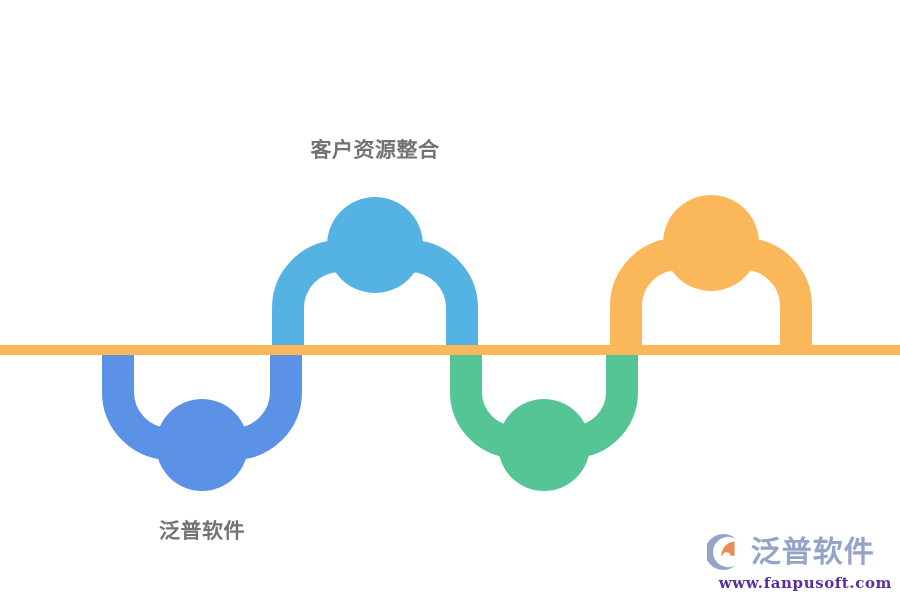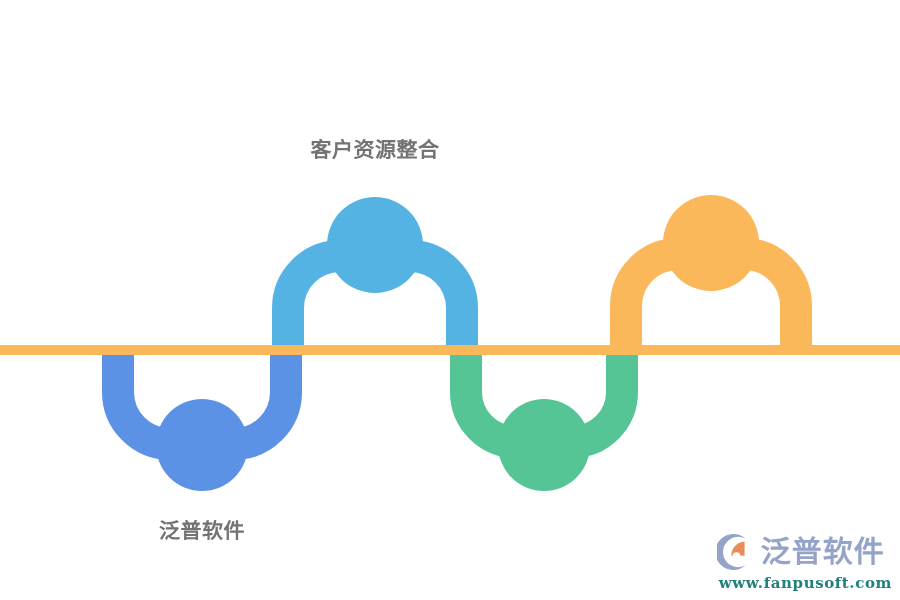--- a/index.html
+++ b/index.html
@@ -62,24 +62,24 @@
     font-size: 30px;
     font-weight: bold;
     color: #8C9CC4;
     line-height: 1;
     letter-spacing: 1px;
   }
   #brand-url {
     font-family: "DejaVu Serif", "Liberation Serif", serif;
     font-size: 15px;
     font-weight: bold;
-    color: #0f766e;
+    color: #4c1d95;
     letter-spacing: 0.6px;
     margin-top: 3px;
-    margin-left: 2px;
+    margin-left: 12px;
   }
 </style>
 </head>
 <body>
 
 <div id="stage">
 
   <svg id="diagram-svg" viewBox="0 0 900 600" xmlns="http://www.w3.org/2000/svg">
 
     <g>

